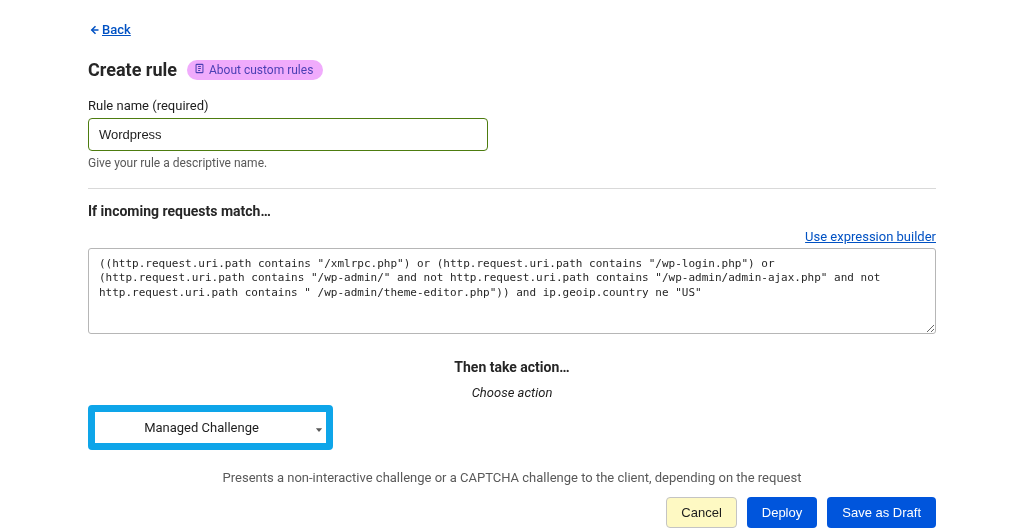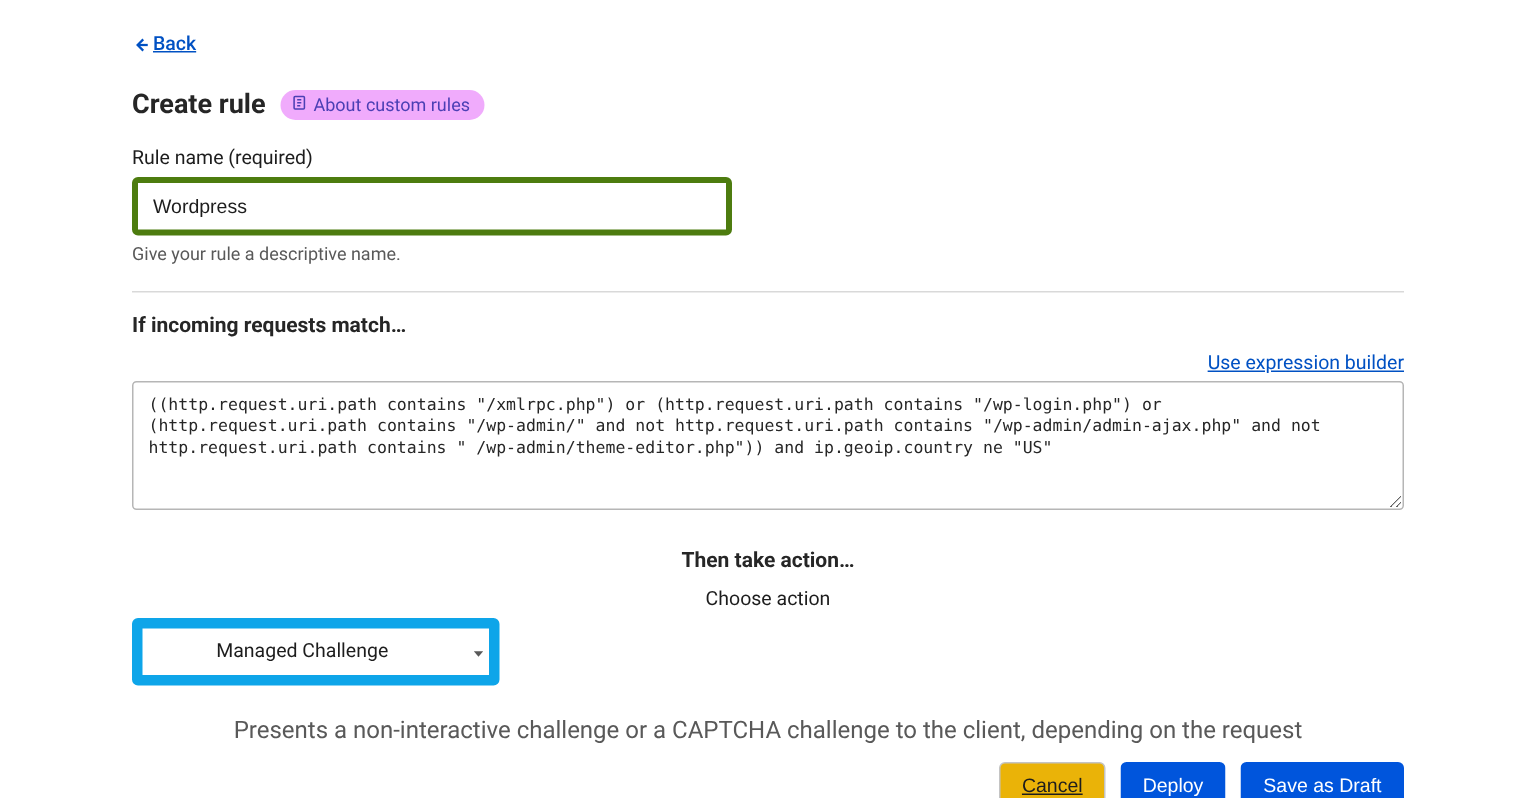--- a/index.html
+++ b/index.html
@@ -54,21 +54,21 @@
     .badge svg { width: 11px; height: 11px; }
     .field-label {
       font-size: 13px;
       color: #1d1d1d;
       margin-bottom: 5px;
       display: block;
     }
     .text-input {
       width: 400px;
       padding: 8px 10px;
-      border: 4px solid #4d7c0f;
+      border: 1px solid #4d7c0f;
       border-radius: 4px;
       font-size: 13px;
       color: #1d1d1d;
       background: #fff;
     }
     .help-text {
       font-size: 12px;
       color: #595959;
       margin-top: 5px;
     }
@@ -124,43 +124,42 @@
     }
     .select-caret {
       position: absolute;
       right: 9px; top: 50%;
       transform: translateY(-50%);
       pointer-events: none;
       width: 10px; height: 10px;
     }
     .select-caret svg { fill: #595959; }
     .action-desc {
-      font-size: 16px;
+      font-size: 13px;
       color: #595959;
       margin-top: 20px;
     }
     .footer-row {
       display: flex;
       justify-content: flex-end;
       gap: 10px;
       margin-top: 12px;
     }
     .btn {
       padding: 7px 14px;
       border-radius: 4px;
       font-size: 13px;
       font-weight: 400;
       border: 1px solid transparent;
       cursor: pointer;
     }
     .btn-secondary {
-      background: #eab308;
+      background: #fef9c3;
       border-color: #c4c4c4;
       color: #1d1d1d;
-      text-decoration: underline;
     }
     .btn-primary {
       background: #0055dc;
       color: #fff;
     }
   </style>
 </head>
 <body>
 
 <div class="container">
@@ -199,21 +198,21 @@
   <div>
     <h3>If incoming requests match…</h3>
     <div class="expr-link-row">
       <a class="expr-link">Use expression builder</a>
     </div>
     <textarea class="expr-textarea" style="">((http.request.uri.path contains "/xmlrpc.php") or (http.request.uri.path contains "/wp-login.php") or (http.request.uri.path contains "/wp-admin/" and not http.request.uri.path contains "/wp-admin/admin-ajax.php" and not http.request.uri.path contains " /wp-admin/theme-editor.php")) and ip.geoip.country ne "US"</textarea>
   </div>
 
   <div class="action-section">
     <h3>Then take action…</h3>
-    <label class="field-label" style="margin-top:4px;">Choose action</label>
+    <label class="field-label" style="margin-top:4px;font-style:italic;">Choose action</label>
     <div class="select-wrap">
       <div class="select">Managed Challenge</div>
       <span class="select-caret">
         <svg viewBox="0 0 16 16">
             <path d="M3 5l5 6 5-6z"></path>
           </svg>
       </span>
     </div>
     <div class="action-desc">Presents a non-interactive challenge or a CAPTCHA challenge to the client, depending on the request</div>
   </div>

